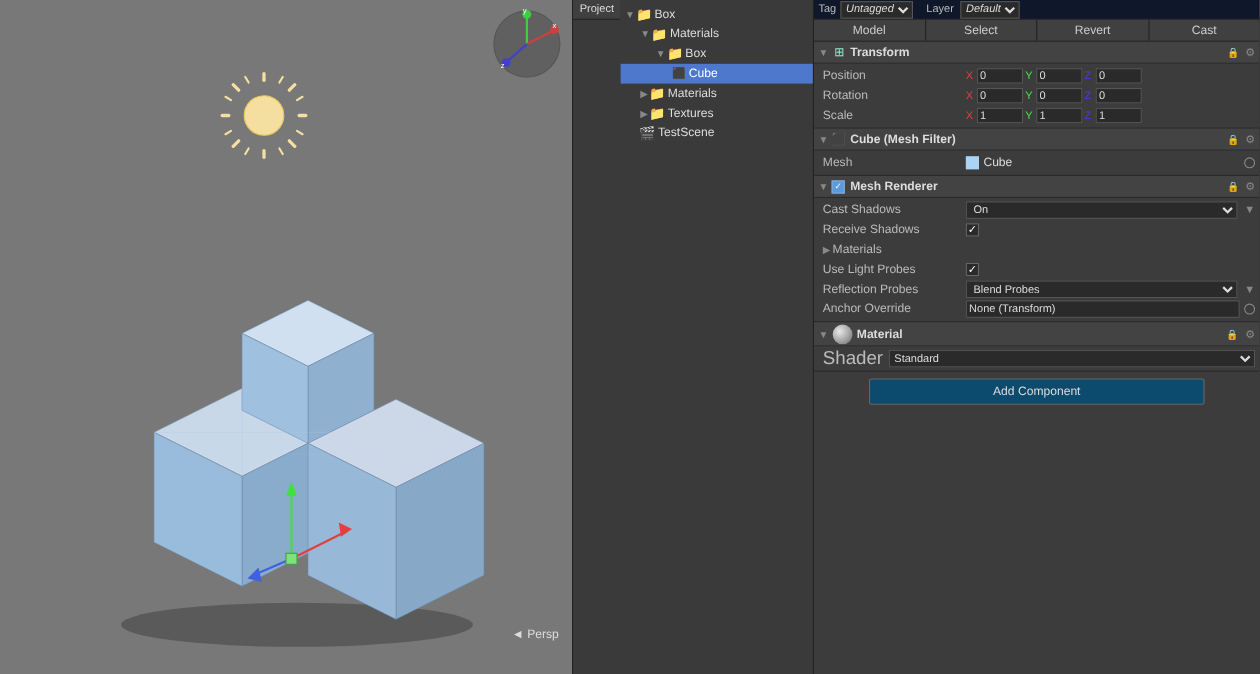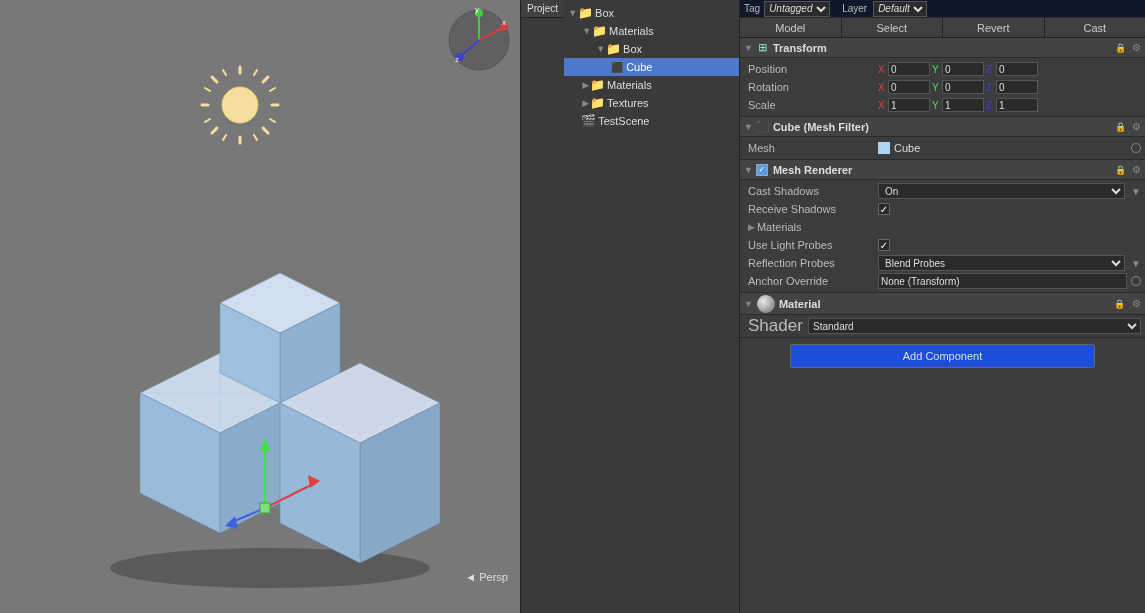--- a/index.html
+++ b/index.html
@@ -324,21 +324,21 @@
       font-size: 11px;
       font-weight: bold;
     }
 
     .add-component-btn {
       display: flex;
       align-items: center;
       justify-content: center;
       height: 24px;
       margin: 6px 50px;
-      background: #1d4ed8;
+      background: #0c4a6e;
       border: 1px solid #666;
       color: #ddd;
       font-size: 11px;
       cursor: pointer;
       border-radius: 2px;
     }
 
     
     .tag-select {
       background: #2a2a2a;

